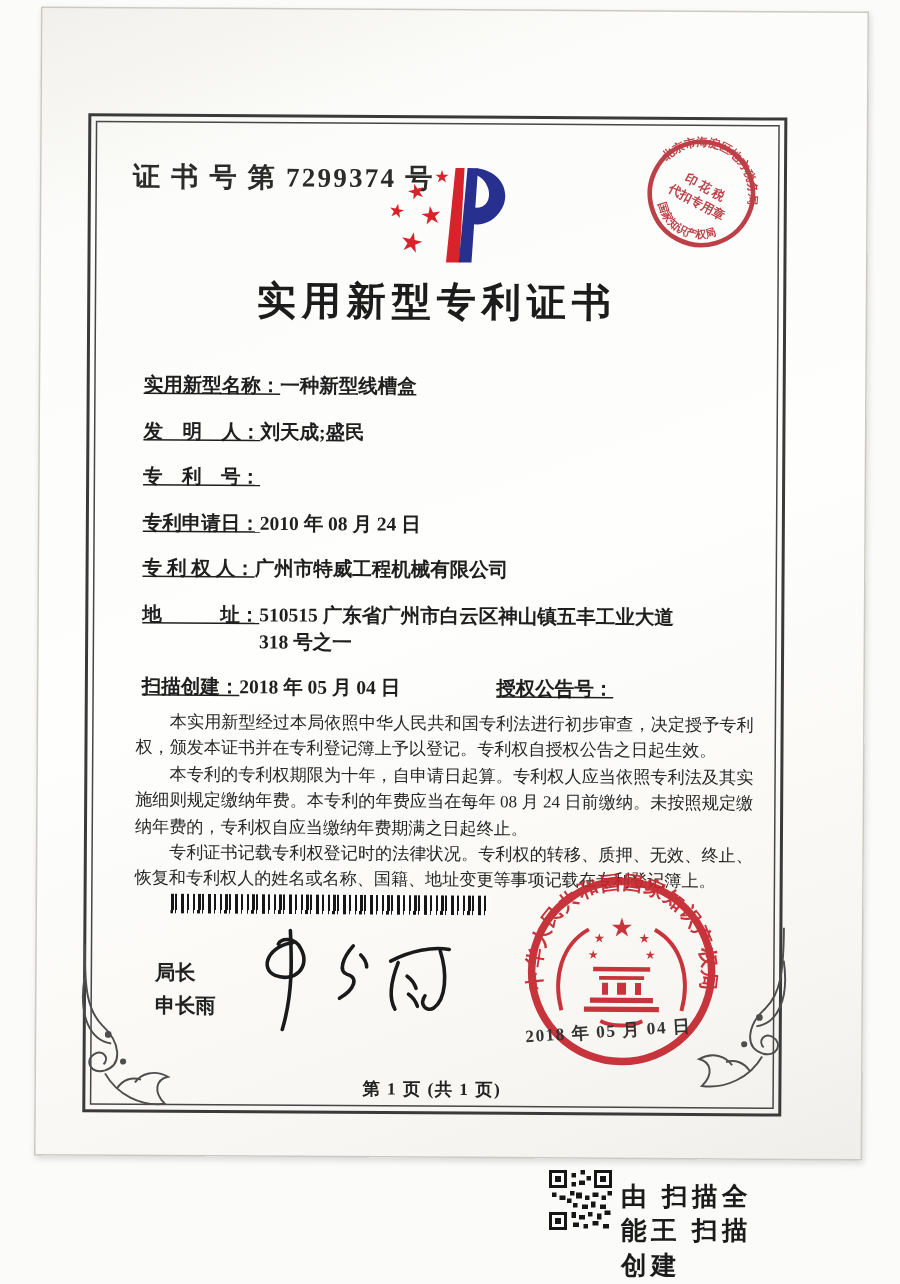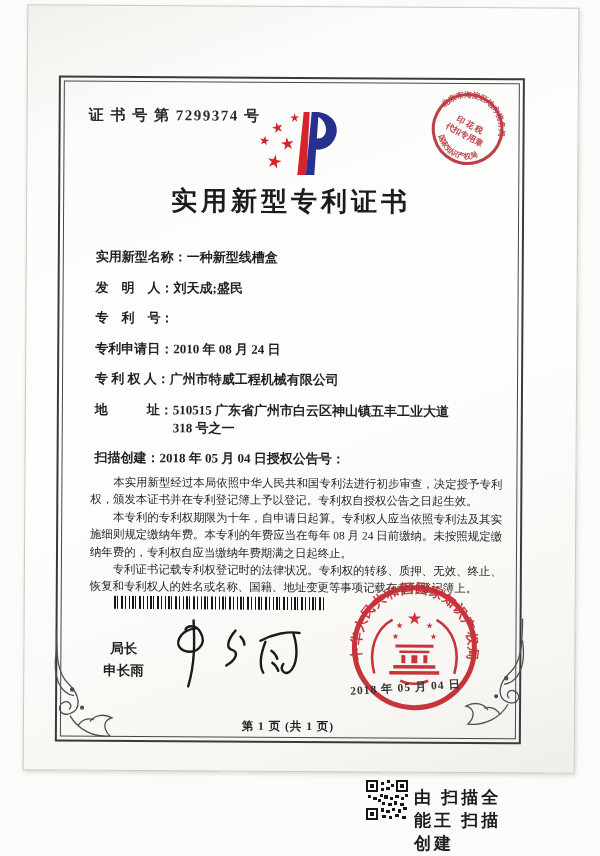--- a/index.html
+++ b/index.html
@@ -17,35 +17,35 @@
     transform:rotate(.35deg);
   }
   .frame{
     position:absolute;left:31px;top:70px;width:466px;height:666px;
     border:2.5px solid #3a3a3a;padding:3px;box-sizing:border-box;
   }
   .frame-inner{
     position:relative;width:100%;height:100%;
     border:1px solid #474747;box-sizing:border-box;
   }
-  .cert-no{position:absolute;left:24px;top:24px;font-size:15px;font-weight:600;letter-spacing:1.5px;color:#2b2b2b;}
+  .cert-no{position:absolute;left:24px;top:24px;font-size:18px;font-weight:600;letter-spacing:1.5px;color:#2b2b2b;}
   .logo{position:absolute;left:192px;top:24px;width:84px;height:74px;}
   .tax-stamp{position:absolute;left:364px;top:6px;width:78px;height:78px;transform:rotate(28deg);opacity:.92;}
   .title{position:absolute;left:0;right:0;top:101px;text-align:center;font-size:26px;font-weight:700;letter-spacing:4px;color:#1c1c1c;}
   .fields{position:absolute;left:32px;top:166px;right:14px;font-size:13px;font-weight:600;color:#1f1f1f;}
   .field-row{display:flex;margin-bottom:12.5px;line-height:18px;}
-  .field-label{flex:0 0 auto;white-space:pre;}
+  .field-label{flex:0 0 auto;white-space:pre;text-decoration:underline;}
   .field-row.addr .field-value{max-width:298px;}
   .grant-row{display:flex;line-height:18px;}
-  .grant-right{display:flex;text-align:center;}
+  .grant-right{margin-left:64px;display:flex;text-align:center;}
   .paragraphs{position:absolute;left:28px;right:14px;top:392px;font-size:11.4px;line-height:17.4px;text-align:justify;color:#262626;}
   .paragraphs p{margin:0;text-indent:2em;}
   .barcode{position:absolute;left:52px;top:514px;width:212px;height:13px;
     background:repeating-linear-gradient(90deg,#161616 0 2px,#fdfdfd 2px 3px,#161616 3px 4px,#fdfdfd 4px 7px,#161616 7px 9px,#fdfdfd 9px 11px,#161616 11px 12px,#fdfdfd 12px 15px,#161616 15px 16px,#fdfdfd 16px 18px);}
-  .director{position:absolute;left:42px;top:556px;font-size:13.5px;font-weight:600;line-height:22px;color:#222;text-align:center;}
+  .director{position:absolute;left:42px;top:556px;font-size:13.5px;font-weight:600;line-height:22px;color:#222;}
   .signature{position:absolute;left:96px;top:530px;}
   .gov-seal{position:absolute;left:287px;top:498px;width:132px;height:132px;}
   .seal-date{position:absolute;left:2px;top:98px;width:128px;font-size:11.5px;font-weight:600;letter-spacing:1px;color:#333;transform:rotate(-4deg);white-space:nowrap;}
   .page-info{position:absolute;left:0;right:0;top:636px;text-align:center;font-size:11.5px;font-weight:600;letter-spacing:1px;color:#222;}
   .flourish-bl{position:absolute;left:-13px;top:548px;}
   .flourish-br{position:absolute;right:-15px;top:534px;transform:scaleX(-1);}
   .scanner-bar{position:absolute;left:0;top:778px;width:504px;height:60px;}
   .qr{position:absolute;left:366px;top:2px;width:42px;height:40px;}
   .scanner-text{position:absolute;left:414px;top:8px;font-size:17px;font-weight:700;letter-spacing:3px;color:#1b1b1b;}
   svg{display:block;}

